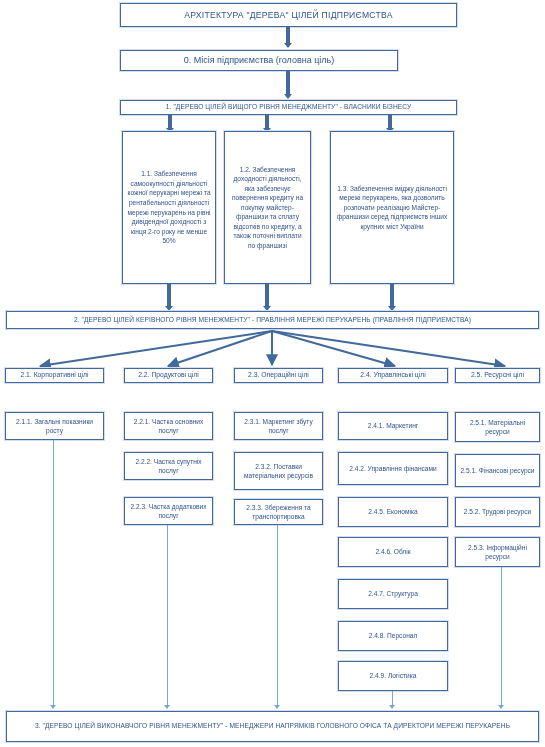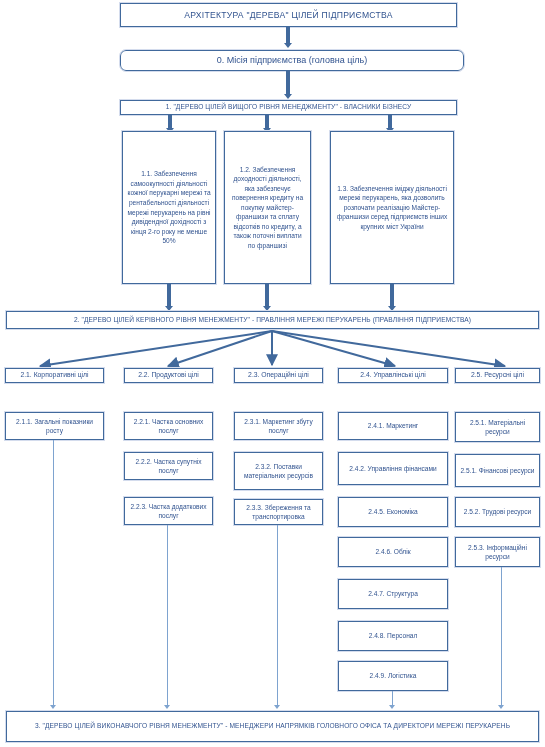--- a/index.html
+++ b/index.html
@@ -86,21 +86,21 @@
     </g>
   </svg>
 
   <div class="box title-box" style="left:120px;top:3px;width:337px;height:24px;">
     <span>АРХІТЕКТУРА "ДЕРЕВА" ЦІЛЕЙ ПІДПРИЄМСТВА</span>
   </div>
 
   <div class="vline" style="left:286px;top:27px;width:4px;height:17px;"></div>
   <div class="arrow-head" style="left:284px;top:43px;"></div>
 
-  <div class="box mission-box" style="left:120px;top:50px;width:344px;height:21px;border-radius:6px;">
+  <div class="box mission-box" style="left:120px;top:50px;width:278px;height:21px;">
     <span>0. Місія підприємства (головна ціль)</span>
   </div>
 
   <div class="vline" style="left:286px;top:71px;width:4px;height:24px;"></div>
   <div class="arrow-head" style="left:284px;top:94px;"></div>
 
   <div class="box band" style="left:120px;top:100px;width:337px;height:15px;">
     <span>1. "ДЕРЕВО ЦІЛЕЙ ВИЩОГО РІВНЯ МЕНЕДЖМЕНТУ" - ВЛАСНИКИ БІЗНЕСУ</span>
   </div>
 

